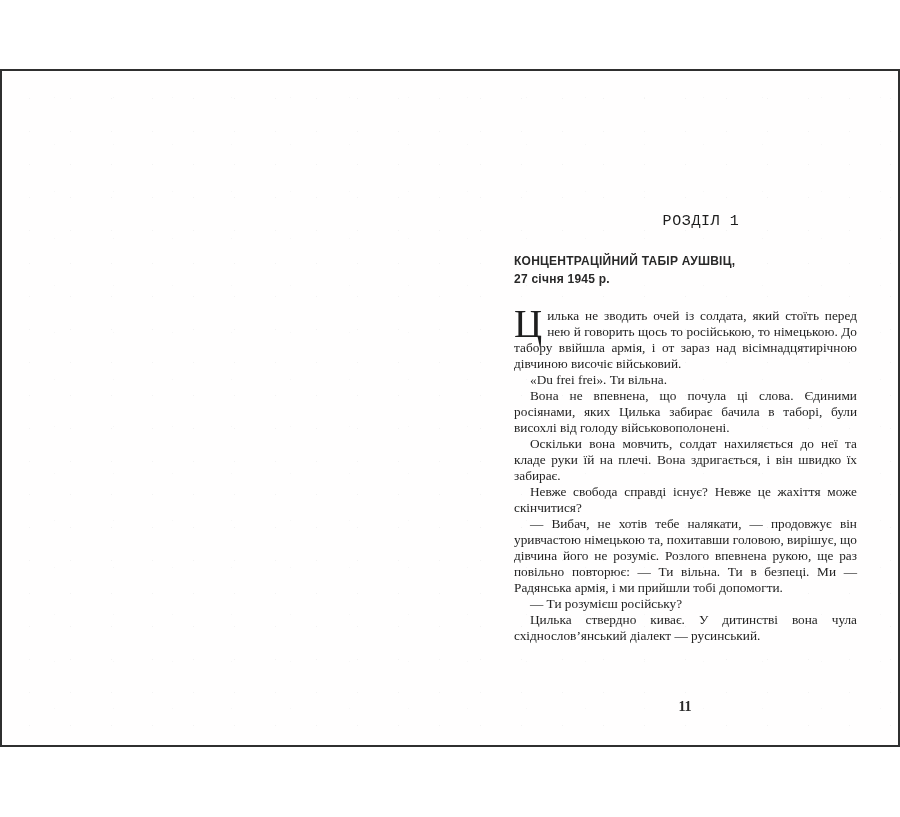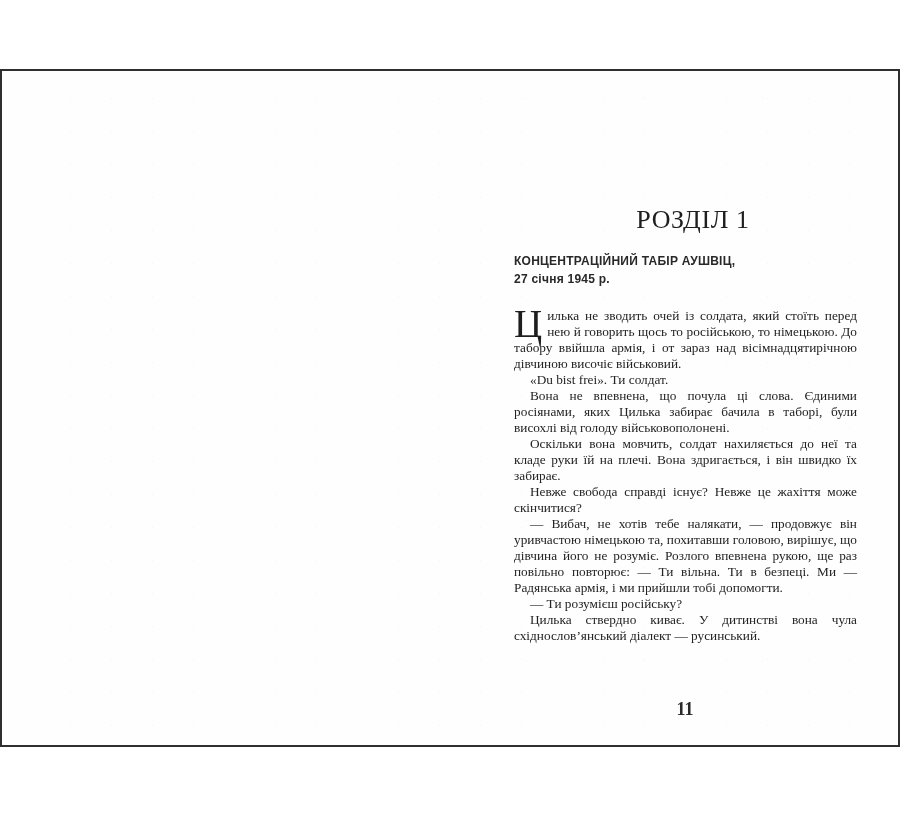--- a/index.html
+++ b/index.html
@@ -34,25 +34,25 @@
   .right-page {
     position: absolute;
     left: 511px; top: 0;
     width: 344px; height: 100%;
     color: #232323;
   }
   .chapter-title {
     position: absolute;
     top: 126px; left: 0;
     width: 100%;
-    margin: 8px;
+    margin: 16px;
     text-align: center;
-    font-family: Liberation Serif, serif;
+    font-family: Liberation Mono, monospace;
     font-weight: 400;
-    font-size: 26px;
+    font-size: 15px;
     letter-spacing: 0.6px;
     color: #1e1e1e;
   }
   .subtitle {
     position: absolute;
     top: 181px; left: 1px;
     font-family: Liberation Sans, sans-serif;
     font-weight: 700;
     font-size: 12px;
     line-height: 18px;
@@ -79,21 +79,21 @@
     margin: 1px 5px 0 0;
     color: #1e1e1e;
   }
   .page-number {
     position: absolute;
     top: 628px; left: 0;
     width: 100%;
     text-align: center;
     font-family: "Liberation Serif", serif;
     font-weight: 700;
-    font-size: 18px;
+    font-size: 14px;
     color: #2a2a2a;
   }
 </style>
 </head>
 <body>
 
 <div class="stage">
   <div class="scan">
     <div class="left-page"></div>
     <div class="right-page">
@@ -102,21 +102,21 @@
 
       <div class="subtitle">
         <div>КОНЦЕНТРАЦІЙНИЙ ТАБІР АУШВІЦ,</div>
         <div>27 січня 1945 р.</div>
       </div>
 
       <div class="body-text">
         <p class="p-first">
           <span class="dropcap">Ц</span><span>илька не зводить очей із солдата, який стоїть перед нею й говорить щось то російською, то німецькою. До табору ввійшла армія, і от зараз над вісімнадцятирічною дівчиною височіє військовий.</span>
         </p>
-        <p>«Du bist frei». Ти солдат.</p>
+        <p>«Du frei frei». Ти вільна.</p>
         <p>Вона не впевнена, що почула ці слова. Єдиними росіянами, яких Цилька забирає бачила в таборі, були висохлі від голоду військовополонені.</p>
         <p>Оскільки вона мовчить, солдат нахиляється до неї та кладе руки їй на плечі. Вона здригається, і він швидко їх забирає.</p>
         <p>Невже свобода справді існує? Невже це жахіття може скінчитися?</p>
         <p>— Вибач, не хотів тебе налякати, — продовжує він уривчастою німецькою та, похитавши головою, вирішує, що дівчина його не розуміє. Розлого впевнена рукою, ще раз повільно повторює: — Ти вільна. Ти в безпеці. Ми — Радянська армія, і ми прийшли тобі допомогти.</p>
         <p>— Ти розумієш російську?</p>
         <p>Цилька ствердно киває. У дитинстві вона чула східнослов’янський діалект — русинський.</p>
       </div>
 
       <div class="page-number">11</div>
 

